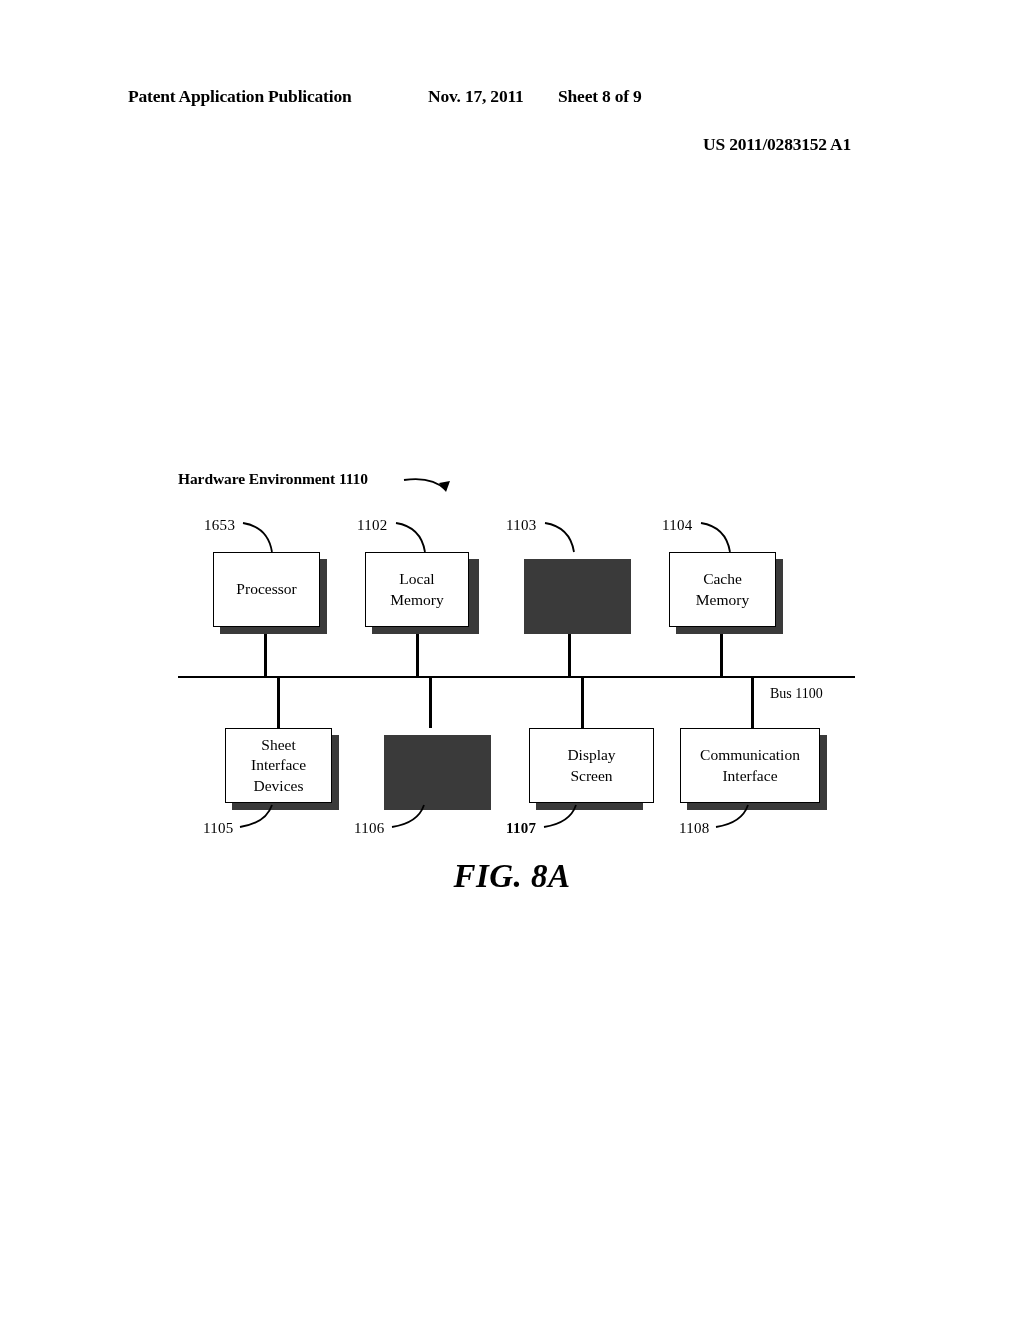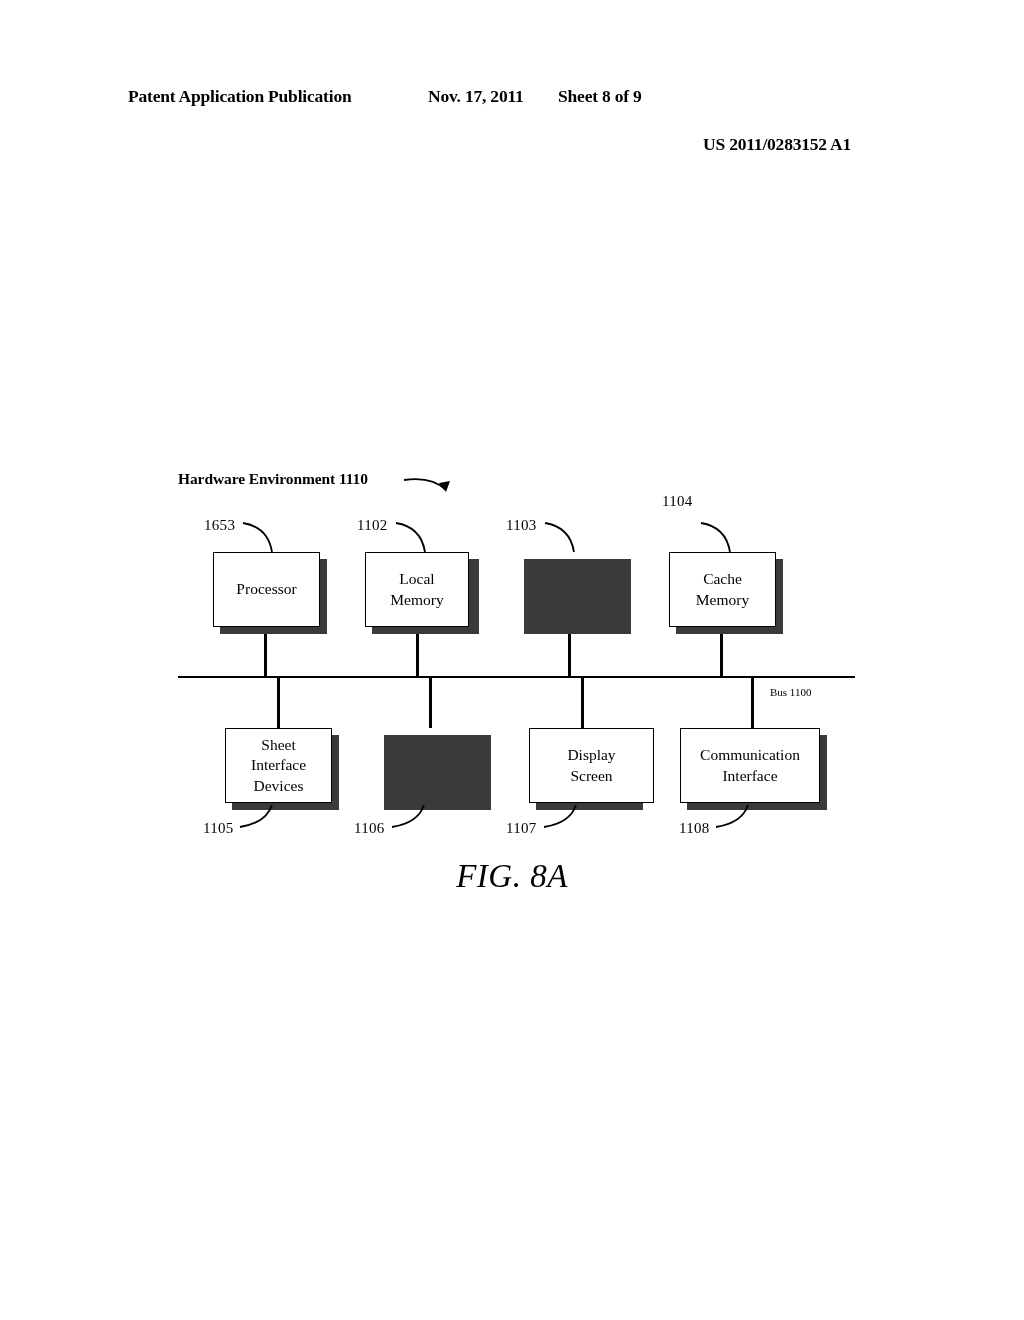--- a/index.html
+++ b/index.html
@@ -92,21 +92,21 @@
     z-index: 1;
   }
   .busline {
     position: absolute;
     height: 2.4px;
     background: #000;
     z-index: 1;
   }
   .bus-label {
     position: absolute;
-    font-size: 11px;
+    font-size: 14px;
     white-space: nowrap;
     font-family: Liberation Serif, serif;
   }
 
   
   .leaders {
     position: absolute;
     left: 0;
     top: 0;
     width: 1024px;
@@ -115,21 +115,21 @@
     pointer-events: none;
   }
 
   
   .fig-caption {
     position: absolute;
     left: 0;
     top: 858px;
     width: 1024px;
     text-align: center;
-    font-weight: normal;
+    font-weight: bold;
     font-style: italic;
     font-size: 33px;
     letter-spacing: 0.5px;
   }
 </style>
 </head>
 <body>
 
 <div class="page-header">
   <span class="hdr-pub">Patent Application Publication</span>
@@ -138,21 +138,21 @@
   <span class="hdr-num">US 2011/0283152 A1</span>
 </div>
 
 <div class="figure">
 
   <div class="env-title">Hardware Environment 1110</div>
 
   <div class="refnum" style="left:204px; top:517px;">1653</div>
   <div class="refnum" style="left:357px; top:517px;">1102</div>
   <div class="refnum" style="left:506px; top:517px;">1103</div>
-  <div class="refnum" style="left:662px; top:493px;text-align:center;">1104</div>
+  <div class="refnum" style="left:662px; top:517px;text-align:center;">1104</div>
 
   <div class="shadow" style="left:220px; top:559px; width:107px; height:75px;"></div>
   <div class="box" style="left:213px; top:552px; width:107px; height:75px;">
     <span class="box-label">Processor</span>
   </div>
 
   <div class="shadow" style="left:372px; top:559px; width:107px; height:75px;"></div>
   <div class="box" style="left:365px; top:552px; width:104px; height:75px;">
     <div>
       <span class="box-label">Local</span>
@@ -205,21 +205,21 @@
   <div class="shadow" style="left:687px; top:735px; width:140px; height:75px;"></div>
   <div class="box" style="left:680px; top:728px; width:140px; height:75px;">
     <div>
       <span class="box-label">Communication</span>
       <span class="box-label">Interface</span>
     </div>
   </div>
 
   <div class="refnum" style="left:203px; top:820px;">1105</div>
   <div class="refnum" style="left:354px; top:820px;">1106</div>
-  <div class="refnum" style="left:506px; top:820px;">1107</div>
+  <div class="refnum" style="left:506px; top:820px;font-weight:bold;">1107</div>
   <div class="refnum" style="left:679px; top:820px;">1108</div>
 
   <svg class="leaders" viewBox="0 0 1024 1320">
     <g fill="none" stroke="#000" stroke-width="1.8">
 
       <path d="M 404 480 Q 432 476 446 490"></path>
     </g>
     <polygon points="446,492 439,483 450,481" fill="#000"></polygon>
 
     <g fill="none" stroke="#000" stroke-width="1.8">

